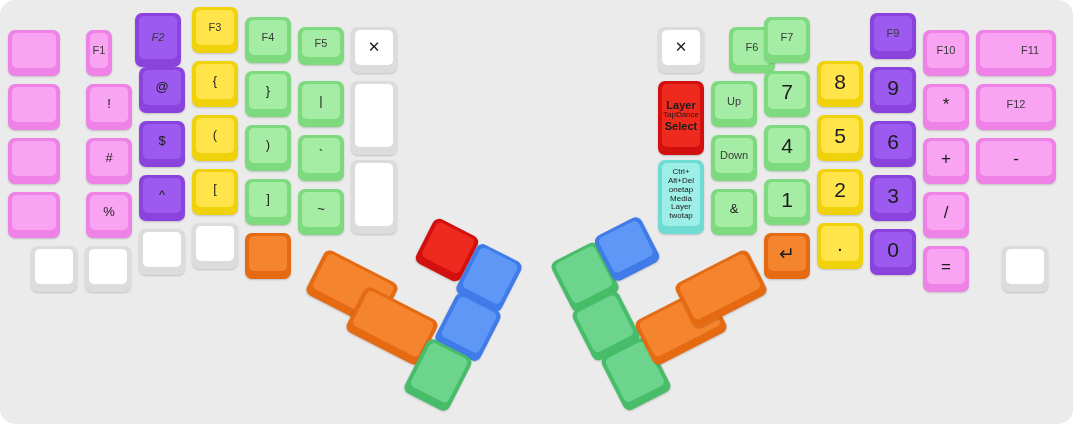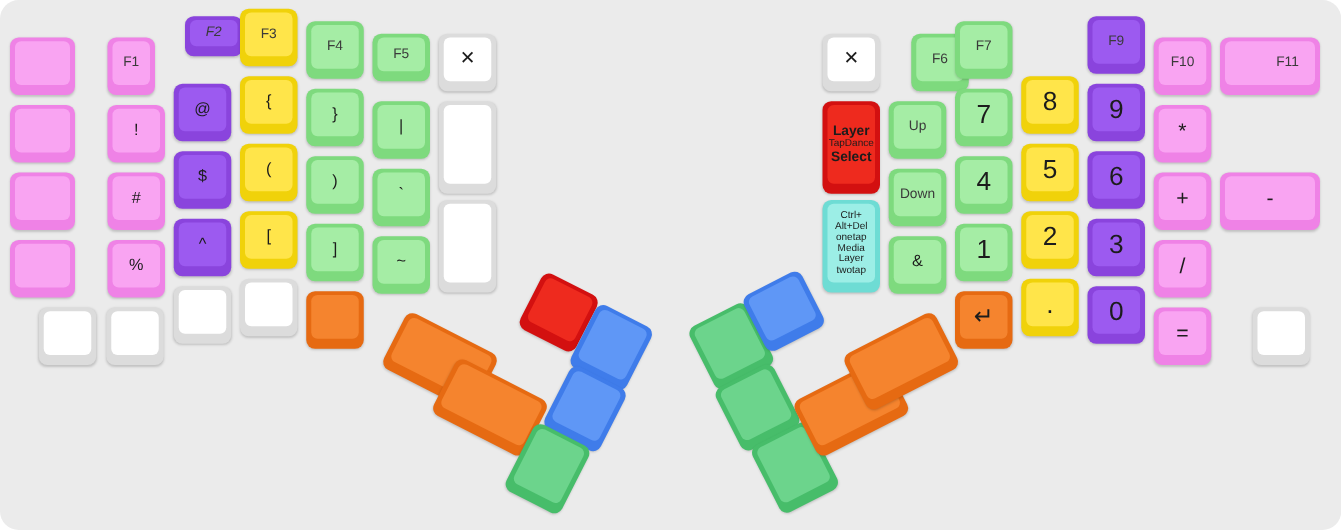--- a/index.html
+++ b/index.html
@@ -28,41 +28,41 @@
     </div>
     <div class="key" style="left: 8px; top: 84px; width: 52px; height: 46px; background: rgb(239, 130, 230);">
       <div class="cap" style="background: rgb(249, 164, 242);"></div>
     </div>
     <div class="key" style="left: 8px; top: 138px; width: 52px; height: 46px; background: rgb(239, 130, 230);">
       <div class="cap" style="background: rgb(249, 164, 242);"></div>
     </div>
     <div class="key" style="left: 8px; top: 192px; width: 52px; height: 46px; background: rgb(239, 130, 230);">
       <div class="cap" style="background: rgb(249, 164, 242);"></div>
     </div>
-    <div class="key" style="left: 86px; top: 30px; width: 26px; height: 46px; background: rgb(239, 130, 230); padding-left: 12px;">
+    <div class="key" style="left: 86px; top: 30px; width: 26px; height: 46px; background: rgb(239, 130, 230);">
       <div class="cap" style="background: rgb(249, 164, 242);">
         <span class="ln fn">F1</span>
       </div>
     </div>
     <div class="key" style="left: 86px; top: 84px; width: 46px; height: 46px; background: rgb(239, 130, 230);">
       <div class="cap" style="background: rgb(249, 164, 242);">
         <span class="ln sym">!</span>
       </div>
     </div>
     <div class="key" style="left: 86px; top: 138px; width: 46px; height: 46px; background: rgb(239, 130, 230);">
       <div class="cap" style="background: rgb(249, 164, 242);">
         <span class="ln sym">#</span>
       </div>
     </div>
     <div class="key" style="left: 86px; top: 192px; width: 46px; height: 46px; background: rgb(239, 130, 230);">
       <div class="cap" style="background: rgb(249, 164, 242);">
         <span class="ln sym">%</span>
       </div>
     </div>
-    <div class="key" style="left: 148px; top: 13px; width: 46px; height: 32px; background: rgb(138, 68, 221); font-style: italic;">
+    <div class="key" style="left: 135px; top: 13px; width: 46px; height: 54px; background: rgb(138, 68, 221); font-style: italic;">
       <div class="cap" style="background: rgb(156, 90, 240);">
         <span class="ln fn">F2</span>
       </div>
     </div>
     <div class="key" style="left: 139px; top: 67px; width: 46px; height: 46px; background: rgb(138, 68, 221);">
       <div class="cap" style="background: rgb(156, 90, 240);">
         <span class="ln sym">@</span>
       </div>
     </div>
     <div class="key" style="left: 139px; top: 121px; width: 46px; height: 46px; background: rgb(138, 68, 221);">
@@ -332,20 +332,25 @@
     <div class="key" style="left: 923px; top: 246px; width: 46px; height: 46px; background: rgb(239, 130, 230);">
       <div class="cap" style="background: rgb(249, 164, 242);">
         <span class="ln big">=</span>
       </div>
     </div>
     <div class="key" style="left: 976px; top: 30px; width: 80px; height: 46px; background: rgb(239, 130, 230);">
       <div class="cap" style="background: rgb(249, 164, 242); padding-left: 28px;">
         <span class="ln fn">F11</span>
       </div>
     </div>
+    <div class="key" style="left: 976px; top: 84px; width: 80px; height: 46px; background: rgb(239, 130, 230);">
+      <div class="cap" style="background: rgb(249, 164, 242);">
+        <span class="ln fn">F12</span>
+      </div>
+    </div>
     <div class="key" style="left: 976px; top: 138px; width: 80px; height: 46px; background: rgb(239, 130, 230);">
       <div class="cap" style="background: rgb(249, 164, 242);">
         <span class="ln big">-</span>
       </div>
     </div>
     <div class="key" style="left: 1002px; top: 246px; width: 46px; height: 46px; background: rgb(220, 220, 220);">
       <div class="cap" style="background: rgb(255, 255, 255);"></div>
     </div>
   </div>
 

